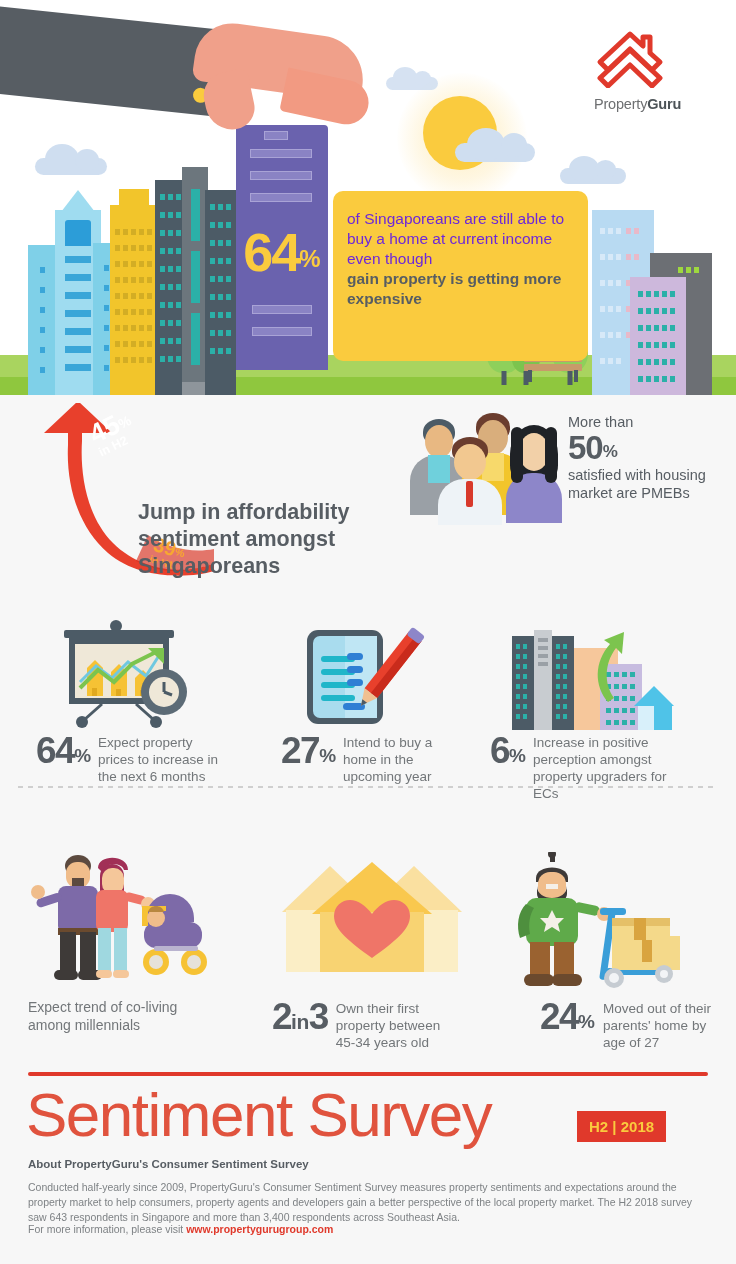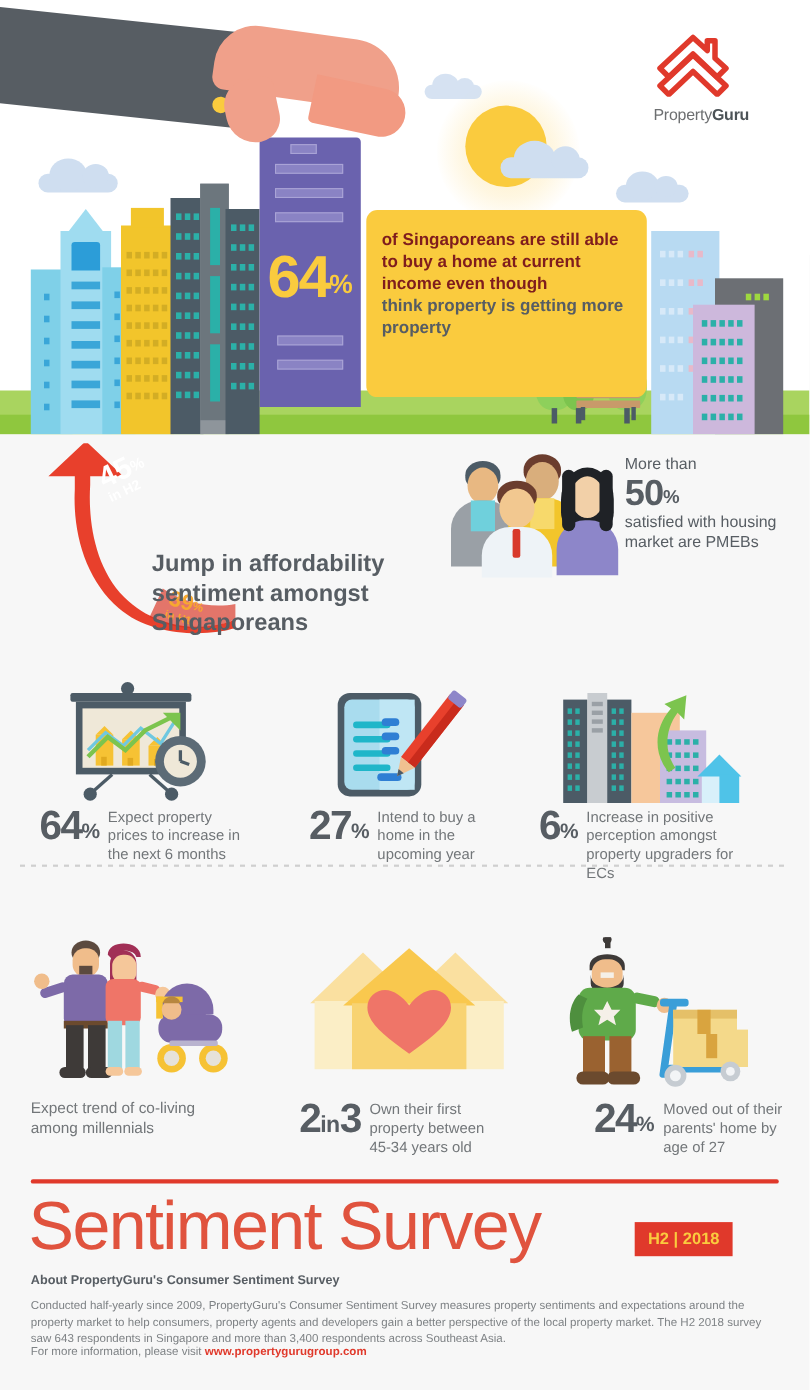--- a/index.html
+++ b/index.html
@@ -65,21 +65,21 @@
 
   
   .tower { position:absolute; left:236px; top:125px; width:92px; height:245px; background:#6a62ae; border-radius:4px 4px 0 0; }
   .twin { position:absolute; height:9px; background:#8a83c4; border:1px solid #a9a3d6; }
   .pct64 { position:absolute; left:0; width:92px; top:100px; text-align:center; color:#facb3e;
            font-size:54px; font-weight:bold; letter-spacing:-2px; line-height:1; }
   .pct64 sup { font-size:24px; vertical-align:baseline; position:relative; top:-4px; letter-spacing:0; }
 
   
   .callout { position:absolute; left:333px; top:191px; width:255px; height:170px; background:#facb3e; border-radius:10px; padding:18px 16px 0 14px; }
-  .callout .l1 { color:#7f1d1d; font-size:15.5px; font-weight:bold; line-height:1.28; }
+  .callout .l1 { color:#6d28d9; font-size:15.5px; font-weight:normal; line-height:1.28; }
   .callout .big { color:#575d63; font-size:41px; font-weight:bold; line-height:0.98; margin-top:5px; letter-spacing:-1px; }
   .callout .big sup { font-size:20px; vertical-align:baseline; position:relative; top:-3px; letter-spacing:0; }
   .callout .l2 { color:#575d63; font-size:15.5px; font-weight:bold; line-height:1.28; margin-top:1px; }
 
   
   .logo { position:absolute; right:24px; top:26px; width:118px; text-align:left; }
   .logo .name { margin-top:4px; font-size:14.5px; color:#6d6f71; letter-spacing:-0.2px; }
   .logo .name b { color:#4c5357; }
 
   
@@ -573,21 +573,21 @@
       <div class="twin" style="left:14px;top:68px;width:62px;"></div>
       <div class="pct64">
         <span>64</span><sup>%</sup>
       </div>
       <div class="twin" style="left:16px;top:180px;width:60px;"></div>
       <div class="twin" style="left:16px;top:202px;width:60px;"></div>
     </div>
 
     <div class="callout">
       <div class="l1">of Singaporeans are still able to buy a home at current income even though</div>
-      <div class="l2">think property is getting more property</div>
+      <div class="l2">gain property is getting more expensive</div>
     </div>
 
     <div class="sleeve">
       <div class="cuffbtn" style="left:206px;top:60px;"></div>
       <div class="cuffbtn" style="left:228px;top:63px;"></div>
     </div>
     <div class="hand">
       <div class="palm"></div>
       <div class="thumb"></div>
       <div class="finger"></div>

